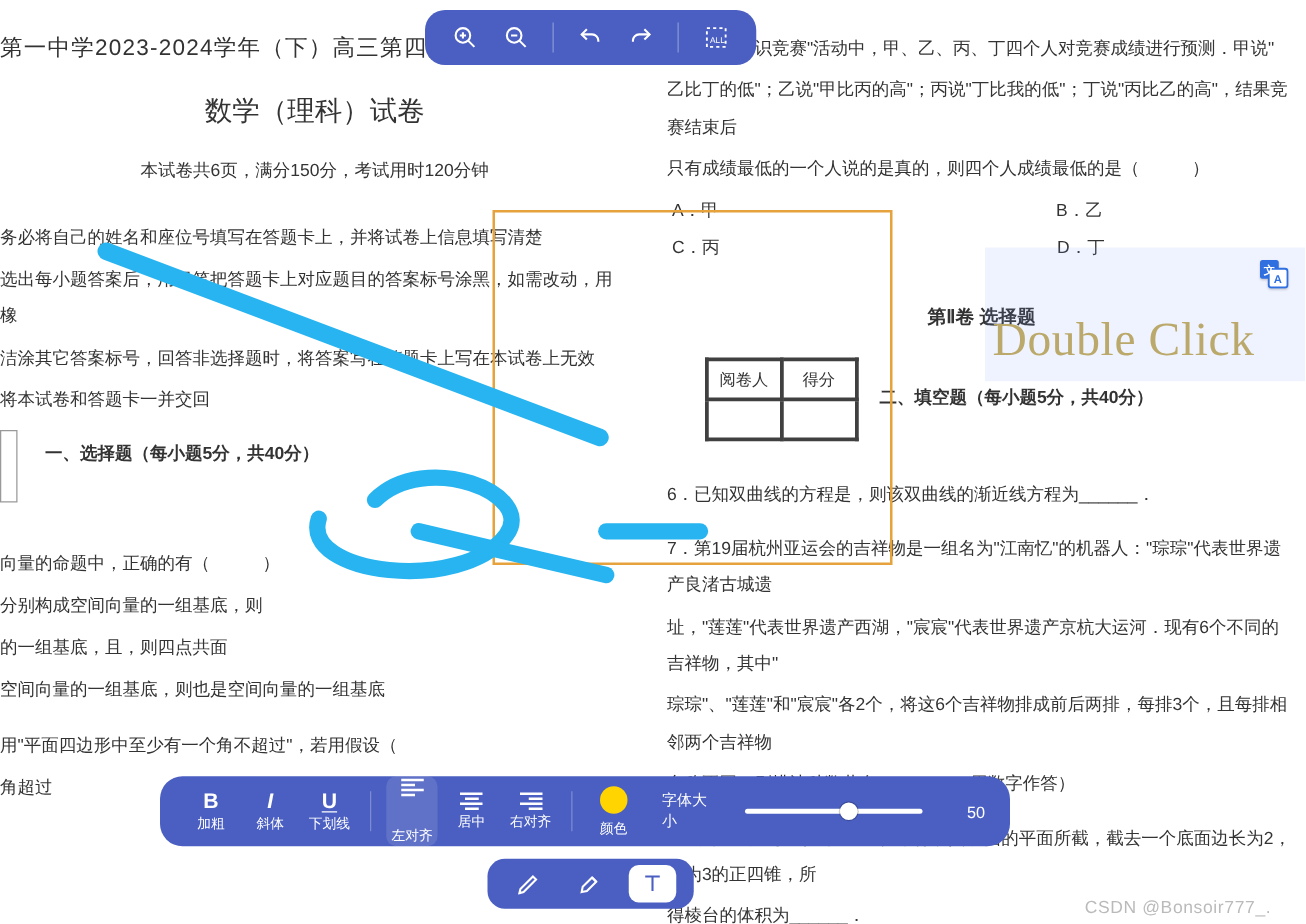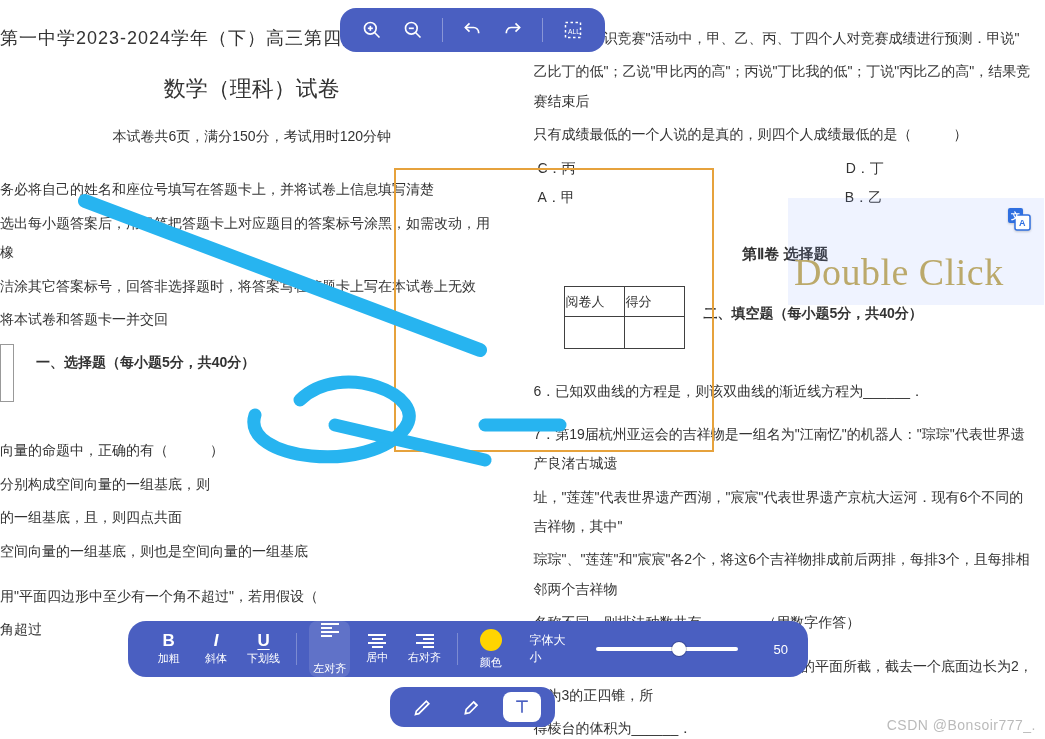--- a/index.html
+++ b/index.html
@@ -50,23 +50,24 @@
   }
   .q-head {
     font-weight: 600;
     margin: 10px 0;
   }
   .score-table {
     border-collapse: collapse;
     margin: 10px 0 16px 30px;
   }
   .score-table td {
-    border: 1px solid #404040;
+    border: 3px solid #404040;
     width: 60px;
     height: 28px;
+    text-align: center;
     font-size: 13px;
     font-family: Liberation Serif, serif;
   }
   .score-table .sub td { height: 32px; }
   .options { display: flex; gap: 270px; margin-left: 4px;}
   .para { margin: 4px 0; }
 
   
   .sel-rect {
     position: absolute;
@@ -188,21 +189,21 @@
     top: 198px;
     left: 788px;
     width: 256px;
     height: 107px;
     background: rgba(120,160,255,.12);
     pointer-events:none;
   }
 
   .watermark {
     position:absolute;
-    right: 9px;
+    right: 28px;
     bottom: 6px;
     font-size: 14px;
     color: rgba(130,130,130,.55);
     letter-spacing: .5px;
     font-family: Arial, sans-serif;
   }
   .small-box {
     border:1px solid #999; width:14px; height:58px; float:left; margin-top:6px;
   }
   .underline { text-decoration: underline; text-underline-offset: 3px;}
@@ -242,26 +243,26 @@
        <span>D．假设有三个内角超过</span>
     </div>
 
   </div>
 
   <div class="col col-right">
     <div class="para">京冬奥会知识竞赛"活动中，甲、乙、丙、丁四个人对竞赛成绩进行预测．甲说"</div>
     <div class="para">乙比丁的低"；乙说"甲比丙的高"；丙说"丁比我的低"；丁说"丙比乙的高"，结果竞赛结束后</div>
     <div class="para">只有成绩最低的一个人说的是真的，则四个人成绩最低的是（　　　）</div>
     <div class="options">
+      <span>A．甲</span>
+      <span>B．乙</span>
+    </div>
+    <div class="options">
       <span>C．丙</span>
       <span>D．丁</span>
-    </div>
-    <div class="options">
-      <span>A．甲</span>
-      <span>B．乙</span>
     </div>
 
     <div class="section-title" style="margin-top:26px;">第Ⅱ卷 选择题</div>
 
     <table class="score-table">
       <tbody>
           <tr>
             <td>阅卷人</td>
             <td>得分</td>
           </tr>

